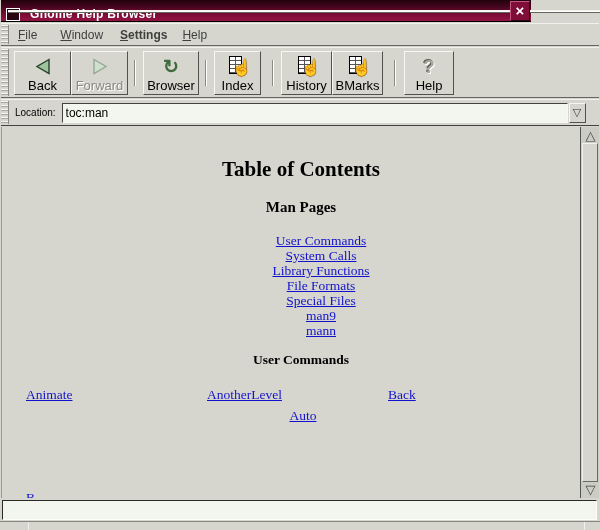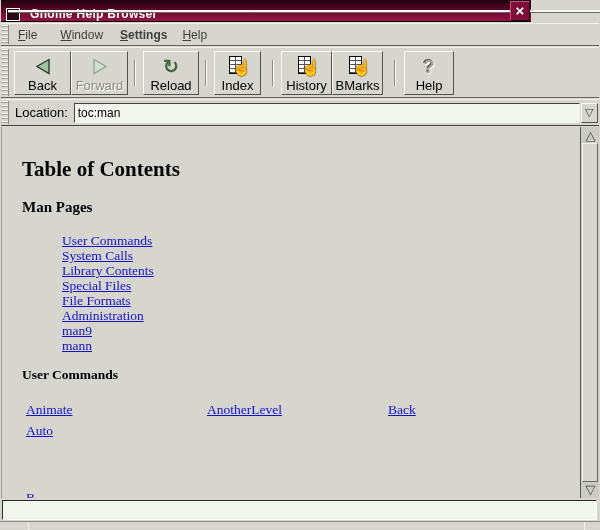--- a/index.html
+++ b/index.html
@@ -51,33 +51,33 @@
   .hand-icon { position:relative; width:22px; height:22px; }
   .hand-icon .doc { position:absolute; left:2px; top:0; width:13px; height:18px; background:#fff; border:1px solid #000;
       background-image:
         linear-gradient(to right, transparent 0 5px, #555 5px 6px, transparent 6px),
         repeating-linear-gradient(to bottom, transparent 0 3px, #555 3px 4px); }
   .hand-icon .hand { position:absolute; left:6px; top:2px; font-size:16px; color:#c8a06a;
                      text-shadow:0 0 1px #403010; }
 
   
   .locationbar { top:99px; height:27px; display:flex; align-items:center; border-bottom:1px solid #44443e; }
-  .loc-label { font-size:13px; margin-left:14px; }
+  .loc-label { font-size:10px; margin-left:14px; }
   .loc-input { margin-left:6px; width:506px; height:20px; background:#f2f6ee;
                border:1px solid; border-color:#44443e #f8f8f2 #f8f8f2 #44443e;
                font-size:12px; padding:2px 3px; font-family:"Liberation Sans",sans-serif; color:#000; }
   .loc-drop { width:17px; height:20px; margin-left:1px; background:#d6d6ce; border:1px solid;
               border-color:#f8f8f2 #52524c #52524c #f8f8f2; font-size:11px; line-height:17px;
               text-align:center; color:#333; cursor:pointer; }
 
   
   .content { position:absolute; left:1px; top:127px; width:598px; height:371px;
              background:#d6d6ce; border-left:1px solid #9a9a92; overflow:hidden; }
   .html-area { position:absolute; left:0; top:0; right:19px; bottom:0; overflow:hidden;
-               font-family:"Liberation Serif", serif; }
+               font-family:"Liberation Serif", serif;text-align:center; }
   .html-area h1 { font-size:21px; margin:30px 0 0 20px; color:#000; font-weight:bold; }
   .html-area h2 { font-size:15px; margin:17px 0 0 20px; color:#000; font-weight:bold; }
   .toc-list { list-style:none; margin:16px 0 0 60px; }
   .toc-list li { line-height:15px; height:15px; }
   a.doclink { color:#1212cc; text-decoration:underline; font-size:13.5px; cursor:pointer; }
   .html-area h3 { font-size:13.5px; margin:15px 0 0 20px; color:#000; font-weight:bold; }
   .cmd-row { position:relative; height:19px; margin-top:19px; }
   .cmd-row .c0 { position:absolute; left:24px; }
   .cmd-row .c1 { position:absolute; left:205px; }
   .cmd-row .c2 { position:absolute; left:386px; }
@@ -141,21 +141,21 @@
       </span>
       <span class="lbl">Forward</span>
     </button>
 
     <div class="tb-sep" style="margin-left:6px;"></div>
 
     <button class="tb-btn" style="margin-left:7px;width:56px;">
       <span class="icn">
         <span class="reload-glyph">↻</span>
       </span>
-      <span class="lbl">Reload</span>
+      <span class="lbl">Browser</span>
     </button>
 
     <div class="tb-sep" style="margin-left:6px;"></div>
 
     <button class="tb-btn" style="margin-left:7px;width:47px;">
       <span class="icn">
         <span class="hand-icon">
             <span class="doc"></span>
             <span class="hand">☝</span>
           </span>
@@ -202,24 +202,23 @@
     <div class="loc-drop">▽</div>
   </div>
 
   <div class="content">
     <div class="html-area">
       <h1>Table of Contents</h1>
       <h2>Man Pages</h2>
       <ul class="toc-list">
         <li><a class="doclink">User Commands</a></li>
         <li><a class="doclink">System Calls</a></li>
-        <li><a class="doclink">Library Contents</a></li>
+        <li><a class="doclink">Library Functions</a></li>
+        <li><a class="doclink">File Formats</a></li>
         <li><a class="doclink">Special Files</a></li>
-        <li><a class="doclink">File Formats</a></li>
-        <li><a class="doclink">Administration</a></li>
         <li><a class="doclink">man9</a></li>
         <li><a class="doclink">mann</a></li>
       </ul>
       <h3>User Commands</h3>
       <div class="cmd-row">
         <a class="doclink c0">Animate</a>
         <a class="doclink c1">AnotherLevel</a>
         <a class="doclink c2">Back</a>
       </div>
       <div class="cmd-row2">

